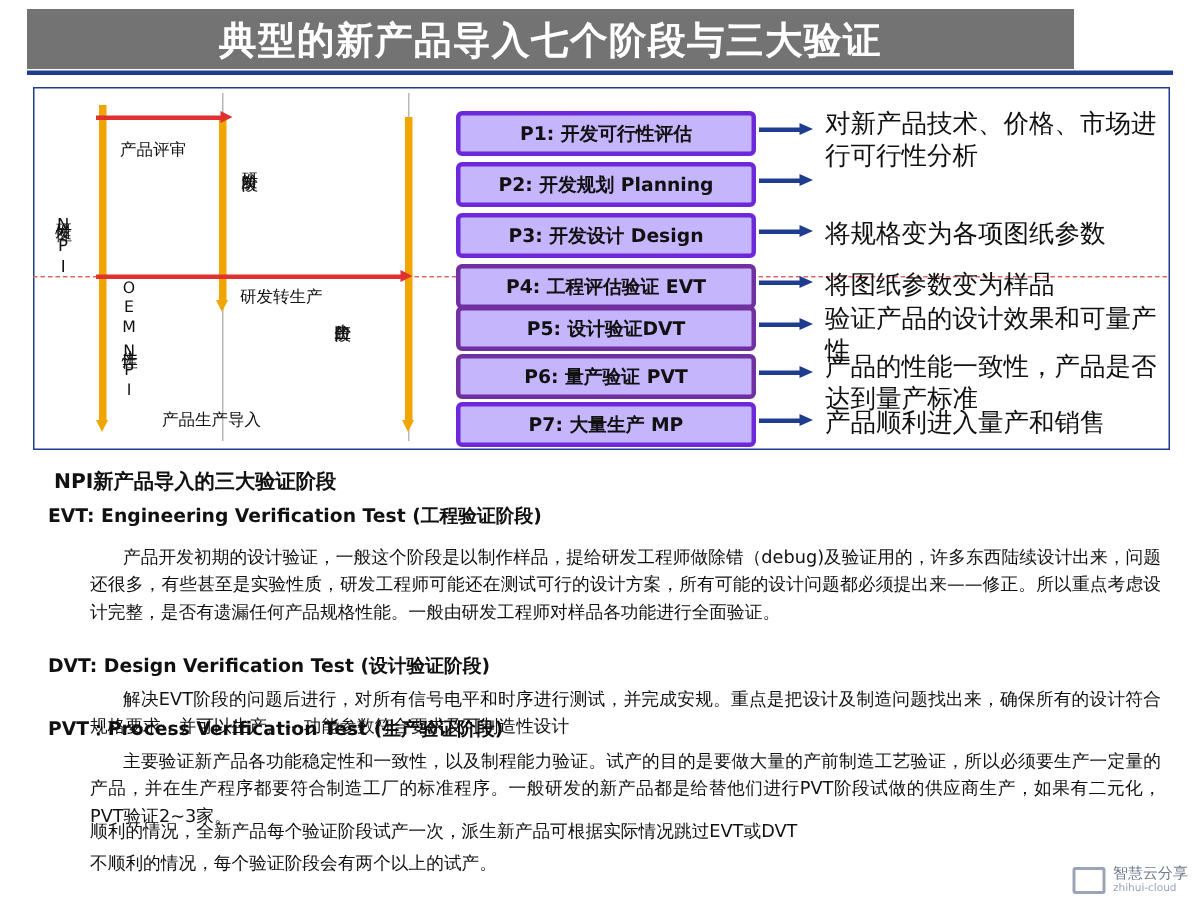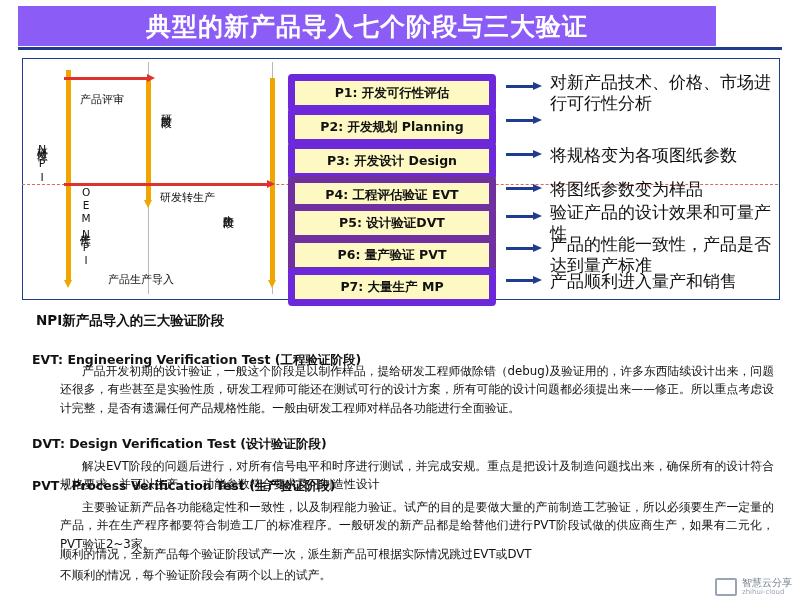--- a/index.html
+++ b/index.html
@@ -21,21 +21,21 @@
     background: #ffffff;
   }
 
   
   .title-bar {
     position: absolute;
     left: 18px;
     top: 6px;
     width: 698px;
     height: 40px;
-    background: #8b5cf6;
+    background: #737373;
     display: flex;
     align-items: center;
     justify-content: center;
   }
   .title-bar .title-text {
     color: #ffffff;
     font-size: 25px;
     font-weight: bold;
     letter-spacing: 1px;
     font-family: "DejaVu Sans", sans-serif;
@@ -138,26 +138,26 @@
     position: absolute;
     font-size: 11px;
     color: #111111;
     font-family: "DejaVu Sans", sans-serif;
     white-space: nowrap;
   }
 
   
   .phase {
     position: absolute;
-    left: 288px;
+    left: 304px;
     width: 194px;
     height: 24px;
-    border: 7px solid #6d28d9;
+    border: 3px solid #6d28d9;
     border-radius: 4px;
-    background: #fef9c3;
+    background: #c4b5fd;
     display: flex;
     align-items: center;
     justify-content: center;
     font-size: 12.5px;
     font-weight: bold;
     color: #111111;
     font-family: "DejaVu Sans", sans-serif;
     white-space: nowrap;
   }
   .phase.purple { border-color: #7030a0; }
@@ -351,21 +351,21 @@
 
   <div class="phase" style="top:268px;">P7: 大量生产 MP</div>
   <div class="barrow" style="top:276px;">
       <div class="shaft"></div>
       <div class="head"></div>
     </div>
   <div class="desc" style="top:271px;">产品顺利进入量产和销售</div>
 
   <div class="section-heading">NPI新产品导入的三大验证阶段</div>
 
-  <div class="term" style="top:352px;">EVT: Engineering Verification Test (工程验证阶段)</div>
+  <div class="term" style="top:336px;">EVT: Engineering Verification Test (工程验证阶段)</div>
   <div class="para" style="top:362px;">产品开发初期的设计验证，一般这个阶段是以制作样品，提给研发工程师做除错（debug)及验证用的，许多东西陆续设计出来，问题还很多，有些甚至是实验性质，研发工程师可能还在测试可行的设计方案，所有可能的设计问题都必须提出来——修正。所以重点考虑设计完整，是否有遗漏任何产品规格性能。一般由研发工程师对样品各功能进行全面验证。</div>
 
   <div class="term" style="top:436px;">DVT: Design Verification Test (设计验证阶段)</div>
   <div class="para" style="top:457px;">解决EVT阶段的问题后进行，对所有信号电平和时序进行测试，并完成安规。重点是把设计及制造问题找出来，确保所有的设计符合规格要求，并可以生产。---功能参数符合要求及可制造性设计</div>
 
   <div class="term" style="top:478px;">PVT：Process Verification Test (生产验证阶段)</div>
   <div class="para" style="top:498px;">主要验证新产品各功能稳定性和一致性，以及制程能力验证。试产的目的是要做大量的产前制造工艺验证，所以必须要生产一定量的产品，并在生产程序都要符合制造工厂的标准程序。一般研发的新产品都是给替他们进行PVT阶段试做的供应商生产，如果有二元化，PVT验证2~3家。</div>
   <div class="para noindent" style="top:545px;">顺利的情况，全新产品每个验证阶段试产一次，派生新产品可根据实际情况跳过EVT或DVT</div>
   <div class="para noindent" style="top:566px;">不顺利的情况，每个验证阶段会有两个以上的试产。</div>
 

